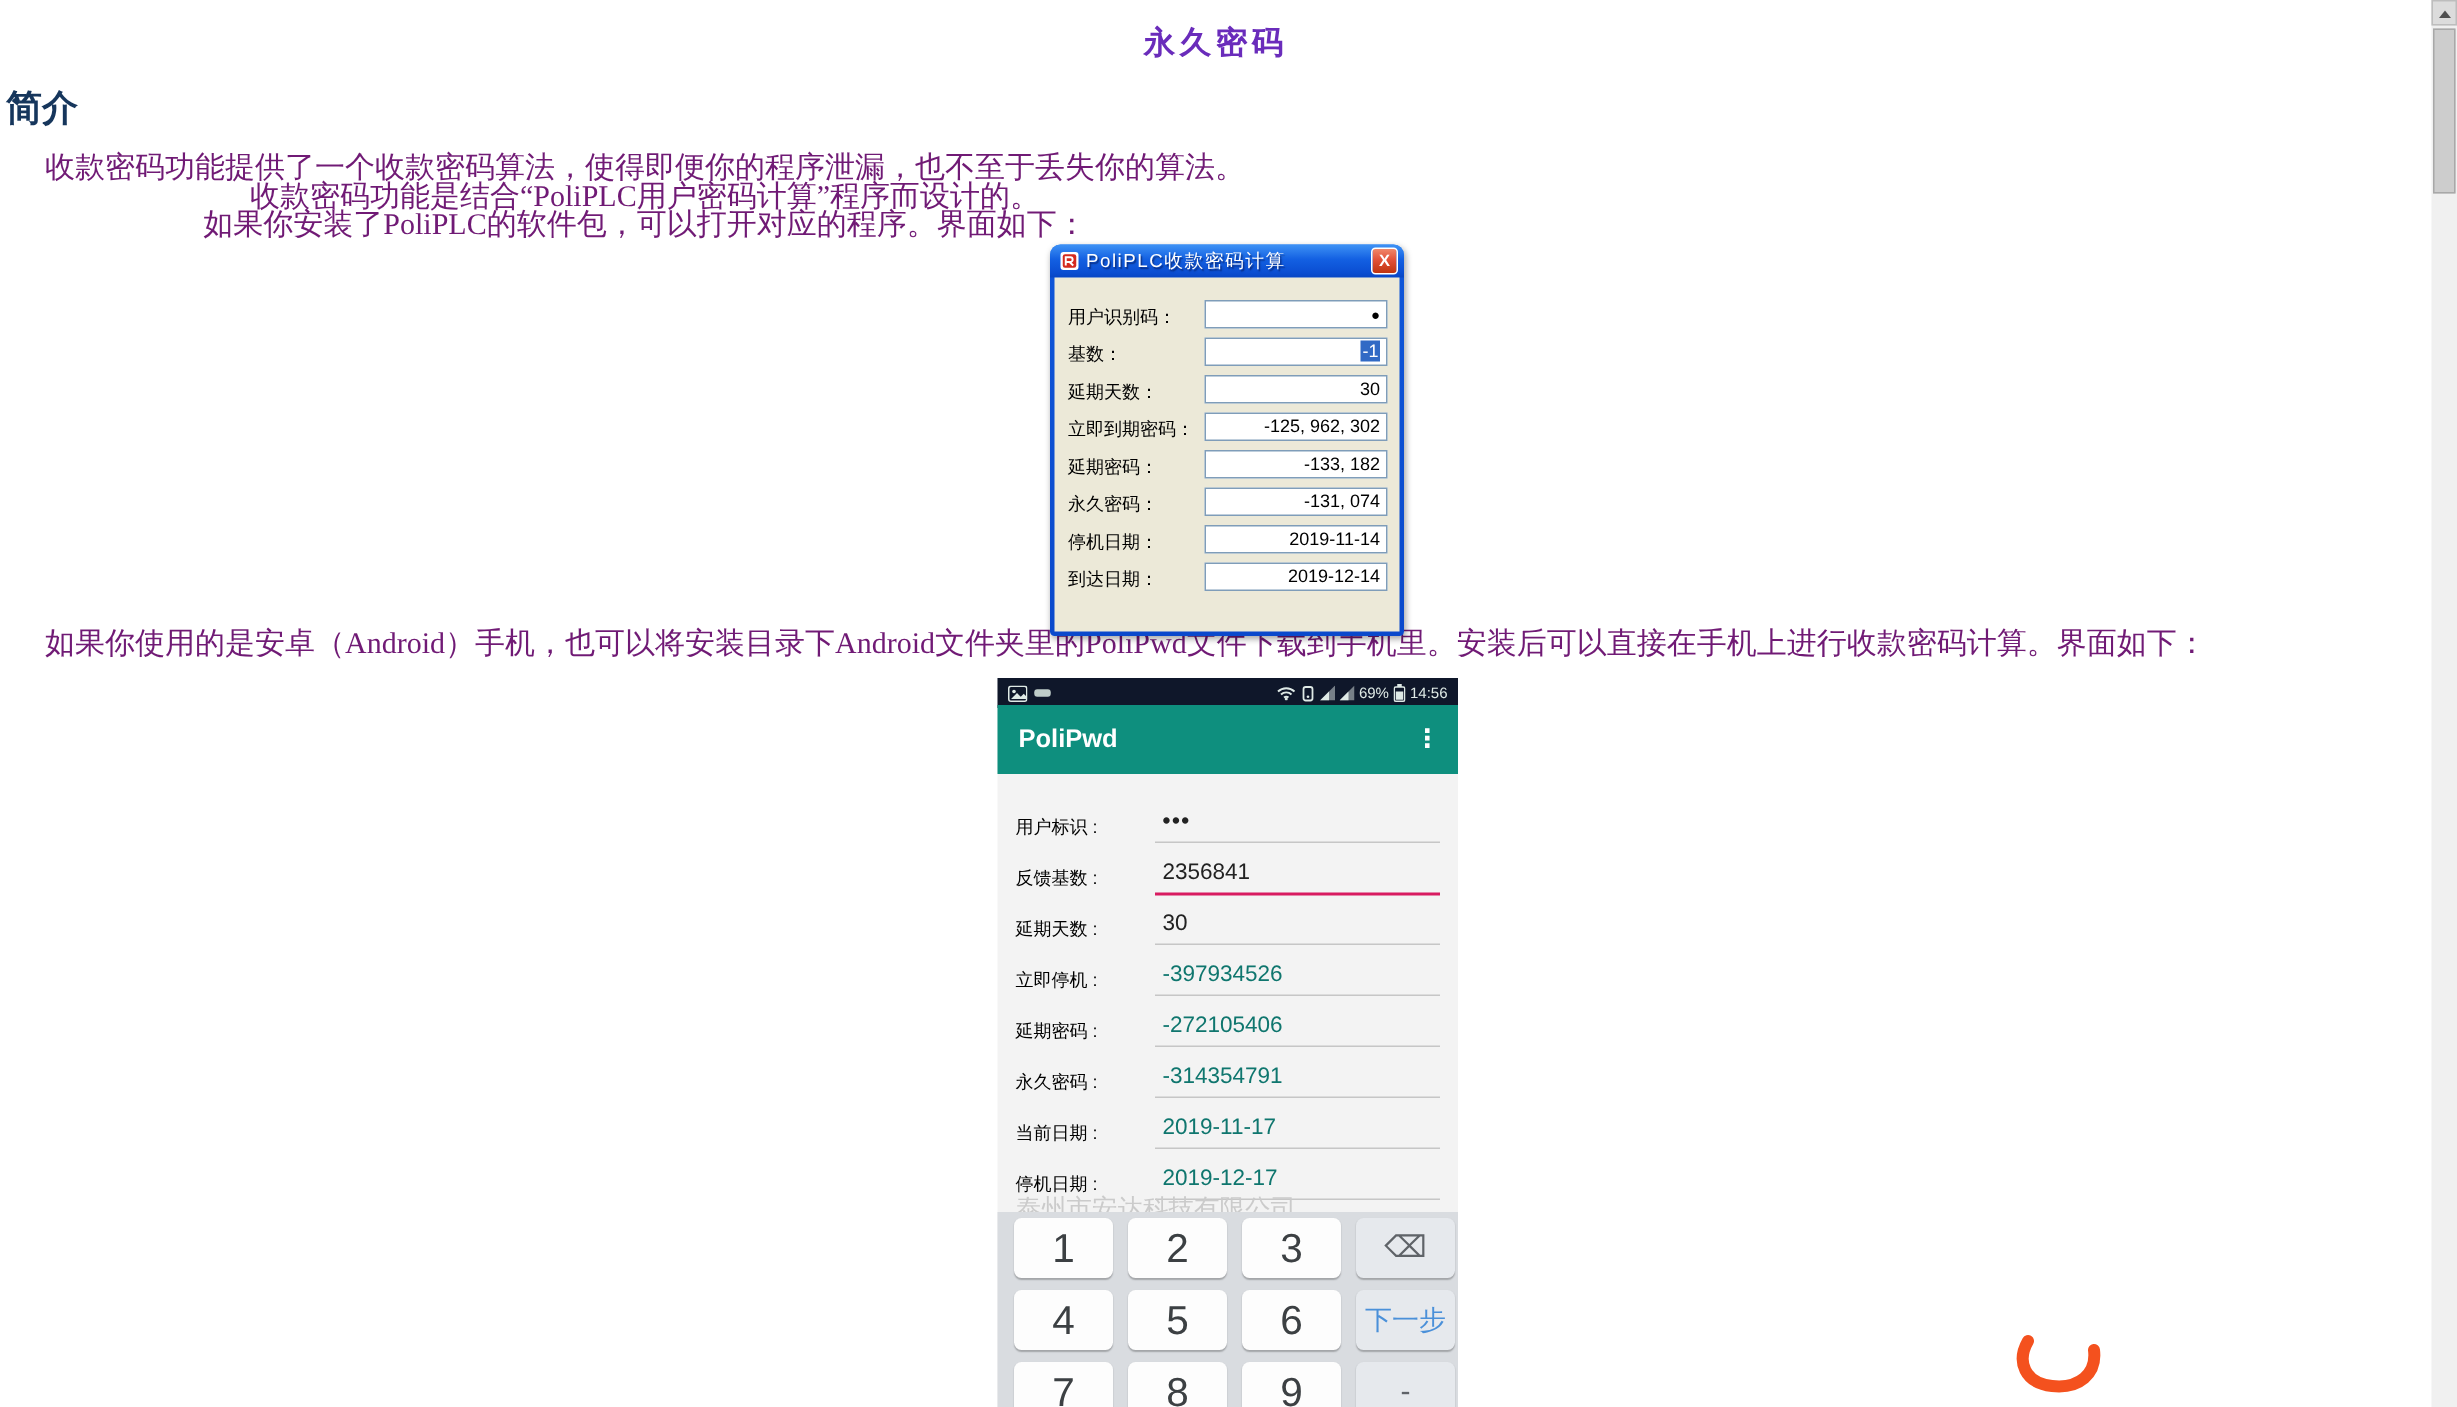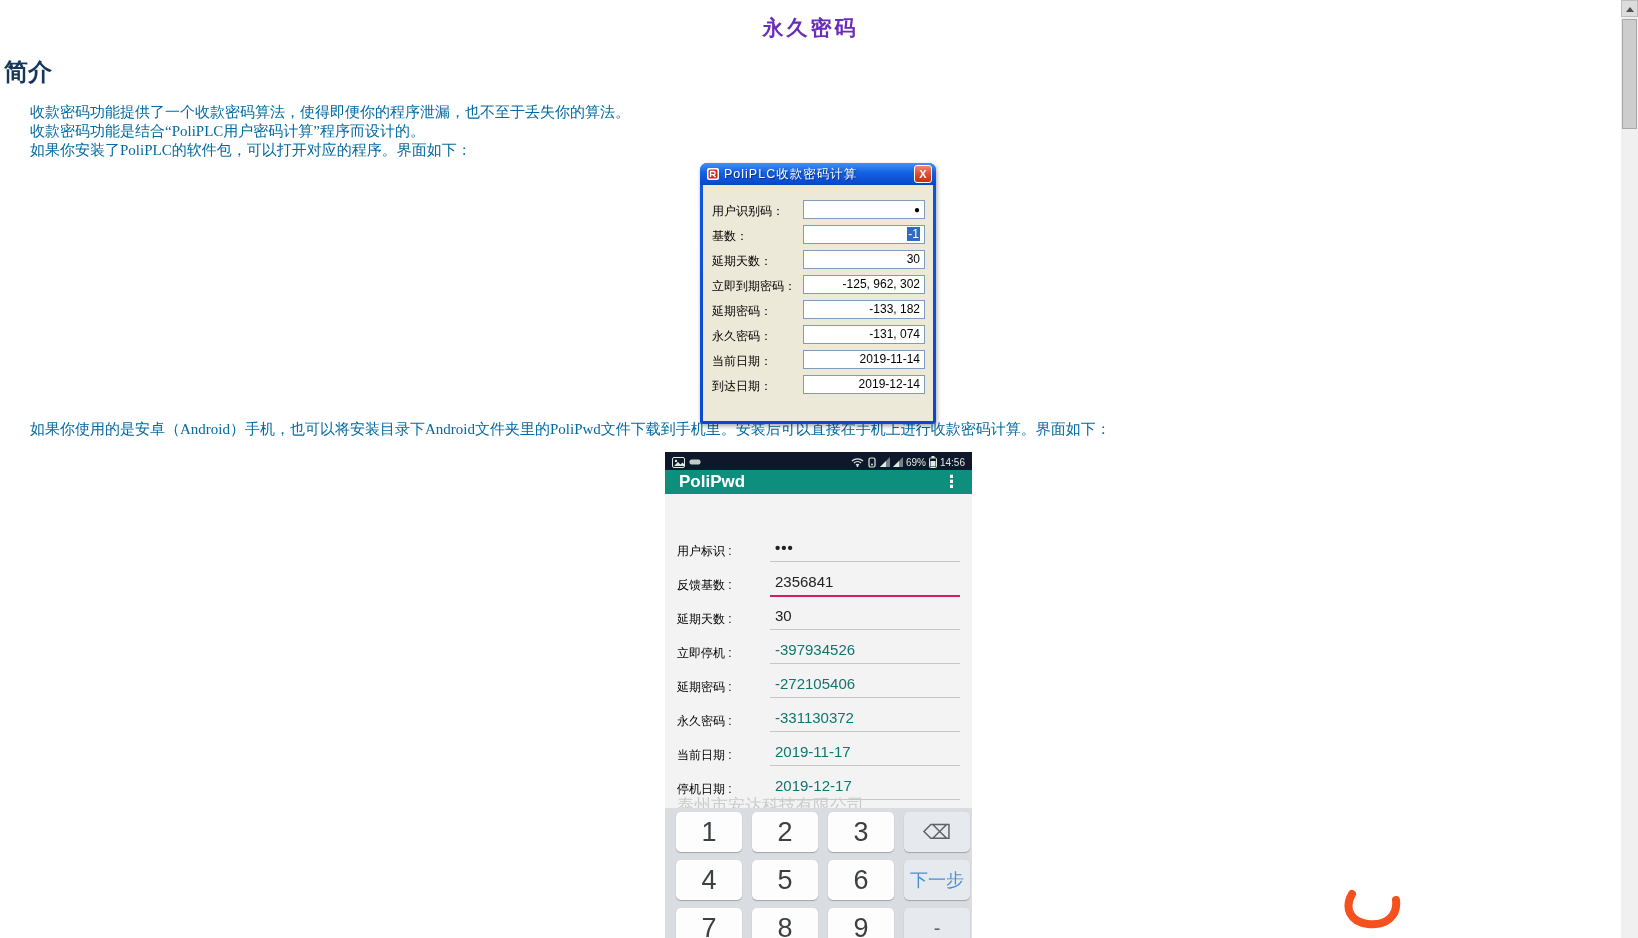--- a/index.html
+++ b/index.html
@@ -3,21 +3,21 @@
 <meta charset="utf-8">
 <style>
   html,body{margin:0;padding:0;}
   .page{position:relative;width:1638px;height:938px;background:#ffffff;overflow:hidden;
         font-family:"Liberation Serif","DejaVu Serif",serif;}
 
   
   .doc-title{position:absolute;top:14px;left:0;width:1621px;text-align:center;
              font-size:21px;font-weight:bold;letter-spacing:3px;color:#6a2cbb;}
   .sec-heading{position:absolute;top:56px;left:4px;font-size:24px;font-weight:bold;color:#16365c;}
-  .para{position:absolute;left:30px;font-size:15px;line-height:19px;color:#0369a1;white-space:nowrap;}
+  .para{position:absolute;left:30px;font-size:20px;line-height:19px;color:#701a75;white-space:nowrap;text-align:center;}
   #para-intro{top:103px;}
   #para-android{top:420px;}
 
   
   .xp-dialog{position:absolute;left:700px;top:163px;width:236px;height:261px;
              border-radius:7px 7px 3px 3px;
              background:linear-gradient(180deg,#2a7df0 0%,#0f55d8 8%,#0a49cc 100%);
              box-shadow:1px 2px 4px rgba(0,0,0,.35);
              font-family:"Liberation Sans","DejaVu Sans",sans-serif;}
   .xp-titlebar{position:absolute;top:0;left:0;right:0;height:22px;display:flex;align-items:center;
@@ -40,21 +40,21 @@
   .xp-input .sel{background:#316ac5;color:#fff;padding:0 1px;}
 
   
   .phone{position:absolute;left:665px;top:452px;width:307px;height:520px;background:#f3f3f3;
          font-family:"Liberation Sans","DejaVu Sans",sans-serif;}
   .ph-status{position:absolute;top:0;left:0;right:0;height:20px;background:#0f172a;
              display:flex;align-items:center;color:#dfeae6;font-size:10px;}
   .ph-status .left{display:flex;align-items:center;gap:4px;margin-left:7px;}
   .ph-status .right{display:flex;align-items:center;gap:3px;margin-left:auto;margin-right:7px;}
   .st-ic{display:inline-block;}
-  .ph-appbar{position:absolute;top:18px;left:0;right:0;height:24px;background:#0e8f7e;
+  .ph-appbar{position:absolute;top:18px;left:0;right:0;height:46px;background:#0e8f7e;
              display:flex;align-items:center;}
   .ph-app-title{color:#fff;font-weight:bold;font-size:17px;margin-left:14px;}
   .ph-menu{margin-left:auto;margin-right:12px;color:#fff;font-size:17px;font-weight:bold;
            letter-spacing:0;line-height:10px;cursor:pointer;}
   .ph-row{position:absolute;left:0;width:100%;height:24px;}
   .ph-label{position:absolute;left:12px;top:5px;font-size:12px;color:#000000;white-space:nowrap;}
   .ph-value{position:absolute;left:110px;top:1px;font-size:15px;color:#222;white-space:nowrap;}
   .ph-underline{position:absolute;left:105px;top:23px;width:190px;height:1px;background:#c6c6c6;}
   .ph-row.focused .ph-underline{height:2px;background:#d81b60;}
   .ph-row.ghost .ph-value{color:#0f766e;}
@@ -123,21 +123,21 @@
       </div>
       <div class="xp-row" style="top:115px">
         <span class="xp-label">延期密码：</span>
         <span class="xp-input"><span>-133, 182</span></span>
       </div>
       <div class="xp-row" style="top:140px">
         <span class="xp-label">永久密码：</span>
         <span class="xp-input"><span>-131, 074</span></span>
       </div>
       <div class="xp-row" style="top:165px">
-        <span class="xp-label">当前日期：</span>
+        <span class="xp-label">停机日期：</span>
         <span class="xp-input"><span>2019-11-14</span></span>
       </div>
       <div class="xp-row" style="top:190px">
         <span class="xp-label">到达日期：</span>
         <span class="xp-input"><span>2019-12-14</span></span>
       </div>
     </div>
   </div>
 
   <div class="phone">
@@ -203,21 +203,21 @@
       <span class="ph-value">-397934526</span>
       <span class="ph-underline"></span>
     </div>
     <div class="ph-row ghost" style="top:222px">
       <span class="ph-label">延期密码 :</span>
       <span class="ph-value">-272105406</span>
       <span class="ph-underline"></span>
     </div>
     <div class="ph-row ghost" style="top:256px">
       <span class="ph-label">永久密码 :</span>
-      <span class="ph-value">-331130372</span>
+      <span class="ph-value">-314354791</span>
       <span class="ph-underline"></span>
     </div>
     <div class="ph-row ghost" style="top:290px">
       <span class="ph-label">当前日期 :</span>
       <span class="ph-value">2019-11-17</span>
       <span class="ph-underline"></span>
     </div>
     <div class="ph-row ghost" style="top:324px">
       <span class="ph-label">停机日期 :</span>
       <span class="ph-value">2019-12-17</span>

